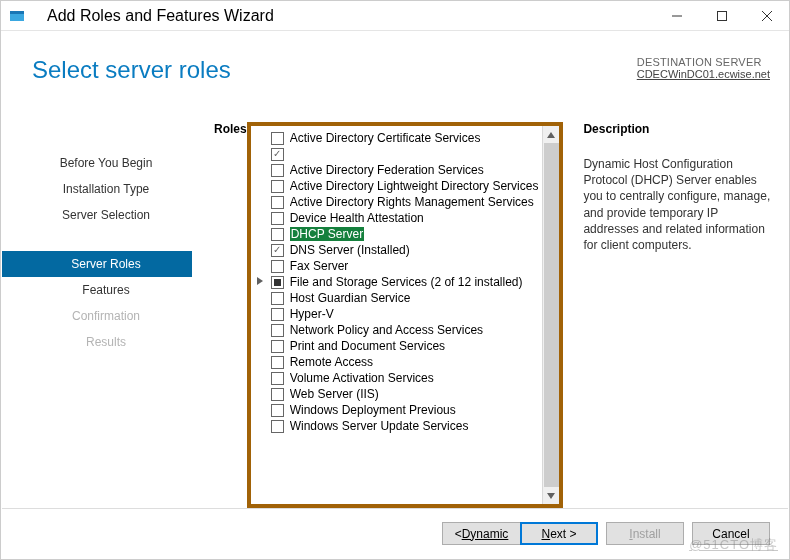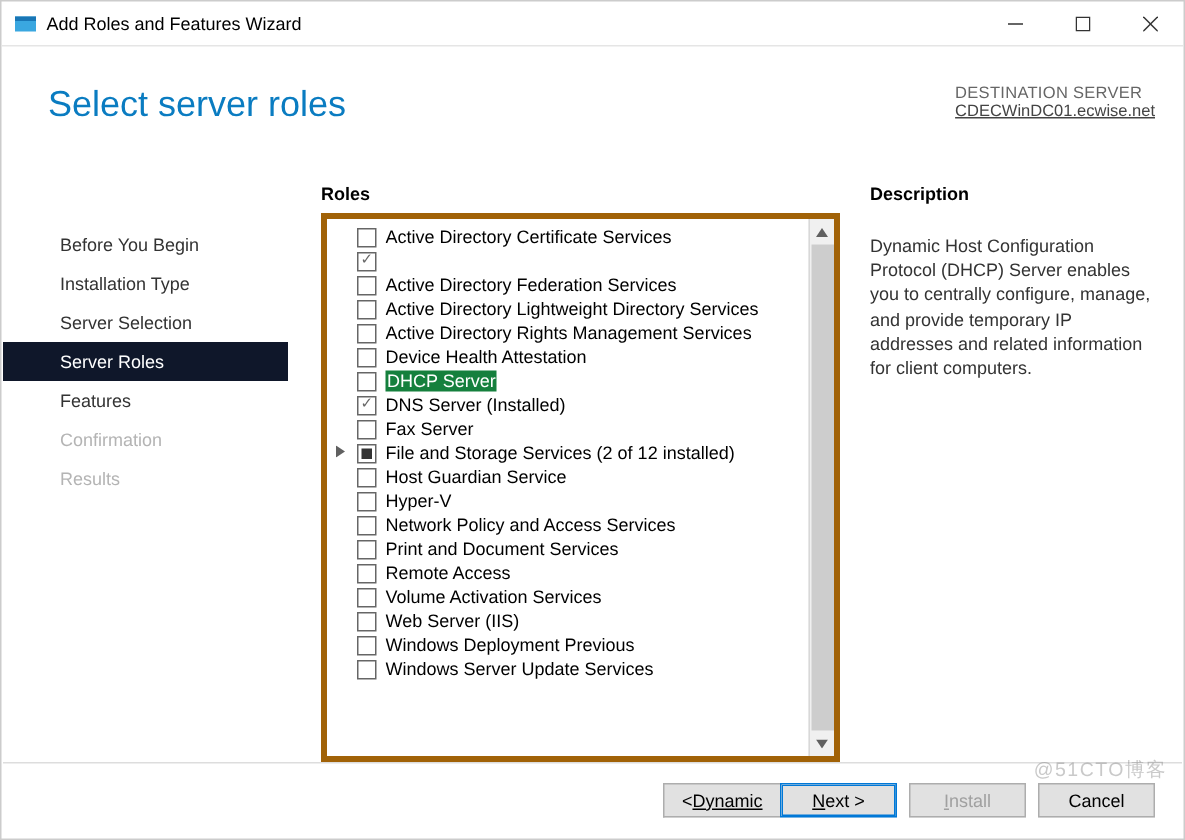--- a/index.html
+++ b/index.html
@@ -18,21 +18,21 @@
       display: flex;
       align-items: center;
       padding: 0 0 0 8px;
       border-bottom: 1px solid #e5e5e5;
     }
     .titlebar .icon-app {
       width: 16px; height: 16px;
       margin-right: 6px;
       display: inline-block;
     }
-    .titlebar .title { flex: 1; font-size: 12px; }
+    .titlebar .title { flex: 1; font-size: 16px; margin-left: 16px; }
     .winbtn {
       width: 45px; height: 30px; display:flex; align-items:center; justify-content:center;
       cursor: default;
     }
     .winbtn svg { width: 10px; height: 10px; }
     .content {
       position: absolute;
       top: 31px; left: 1px; right: 1px; bottom: 1px;
       background: #fff;
       border-radius: 25px;
@@ -53,38 +53,39 @@
     .dest-block .dest-name { color: #444; text-decoration: underline; }
     .body-row {
       display: flex;
       position: absolute;
       top: 90px; bottom: 50px; left: 0; right: 0;
     }
     .sidebar {
       width: 190px;
       padding: 28px 0 0 0;
       flex-shrink: 0;
+      text-align: center;
     }
     .sidebar .step {
       padding: 6px 20px 6px 38px;
       font-size: 12px;
       color: #333;
       cursor: pointer;
     }
-    .sidebar .step.active { background: #0f172a; color: #fff; }
+    .sidebar .step.active { background: #0369a1; color: #fff; margin-top: 23px; }
     .sidebar .step.disabled { color: #b4b4b4; cursor: default; }
     .main {
       flex: 1;
       padding: 0 18px 0 22px;
       display: flex;
       flex-direction: column;
     }
     .instruction { font-size: 12px; margin: 0 0 22px 0; color: #222; }
     .columns { display: flex; flex: 1; min-height: 0; gap: 20px; }
-    .roles-col { flex: 1; display: flex; flex-direction: column; min-height: 0; }
+    .roles-col { flex: 1; display: flex; flex-direction: row; min-height: 0; }
     .col-header { font-size: 12px; font-weight: 600; margin-bottom: 6px; }
     .roles-box {
       border: 4px solid #a16207;
       flex: 1;
       display: flex;
       min-height: 0;
     }
     .roles-scroll {
       flex: 1;
       overflow-y: auto;
@@ -158,25 +159,26 @@
       cursor: pointer;
       padding: 0 10px;
     }
     .btn.disabled { color: #a0a0a0; cursor: default; }
     .btn.default { border: 1px solid #0078d7; box-shadow: inset 0 0 0 1px #0078d7; }
     .btn .u { text-decoration: underline; }
     .group { display: flex; gap: 0; }
     .group .btn:first-child { border-right: none; }
     .watermark {
       position: absolute;
-      right: 10px; bottom: 36px;
+      right: 10px; bottom: 4px;
       color: rgba(100,100,100,0.35);
       font-size: 13px;
       letter-spacing: 1px;
       pointer-events: none;
+      text-decoration: underline;
     }
   </style>
 </head>
 <body>
 
 <div class="titlebar">
   <span class="icon-app">
     <svg viewBox="0 0 16 16">
         <rect x="1" y="3" width="14" height="10" fill="#3aa7e0"></rect>
         <rect x="1" y="3" width="14" height="3" fill="#1976b5"></rect>

